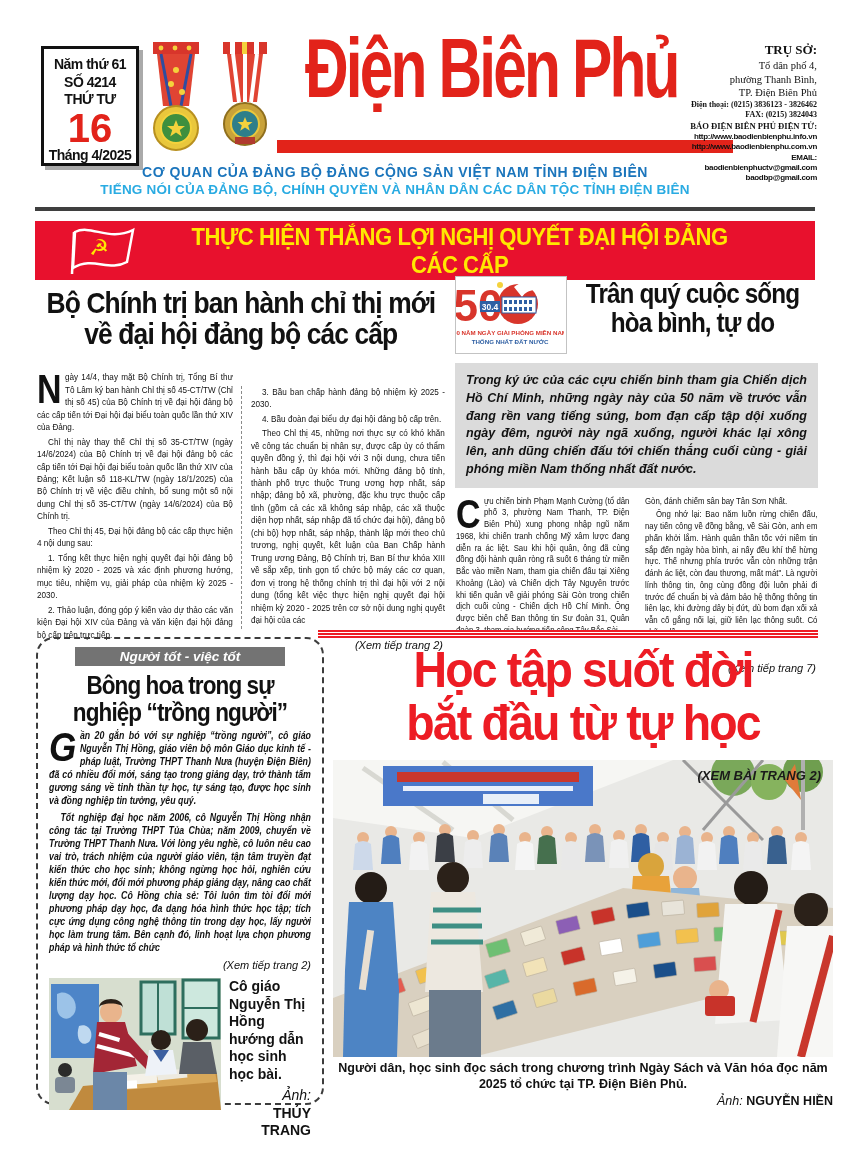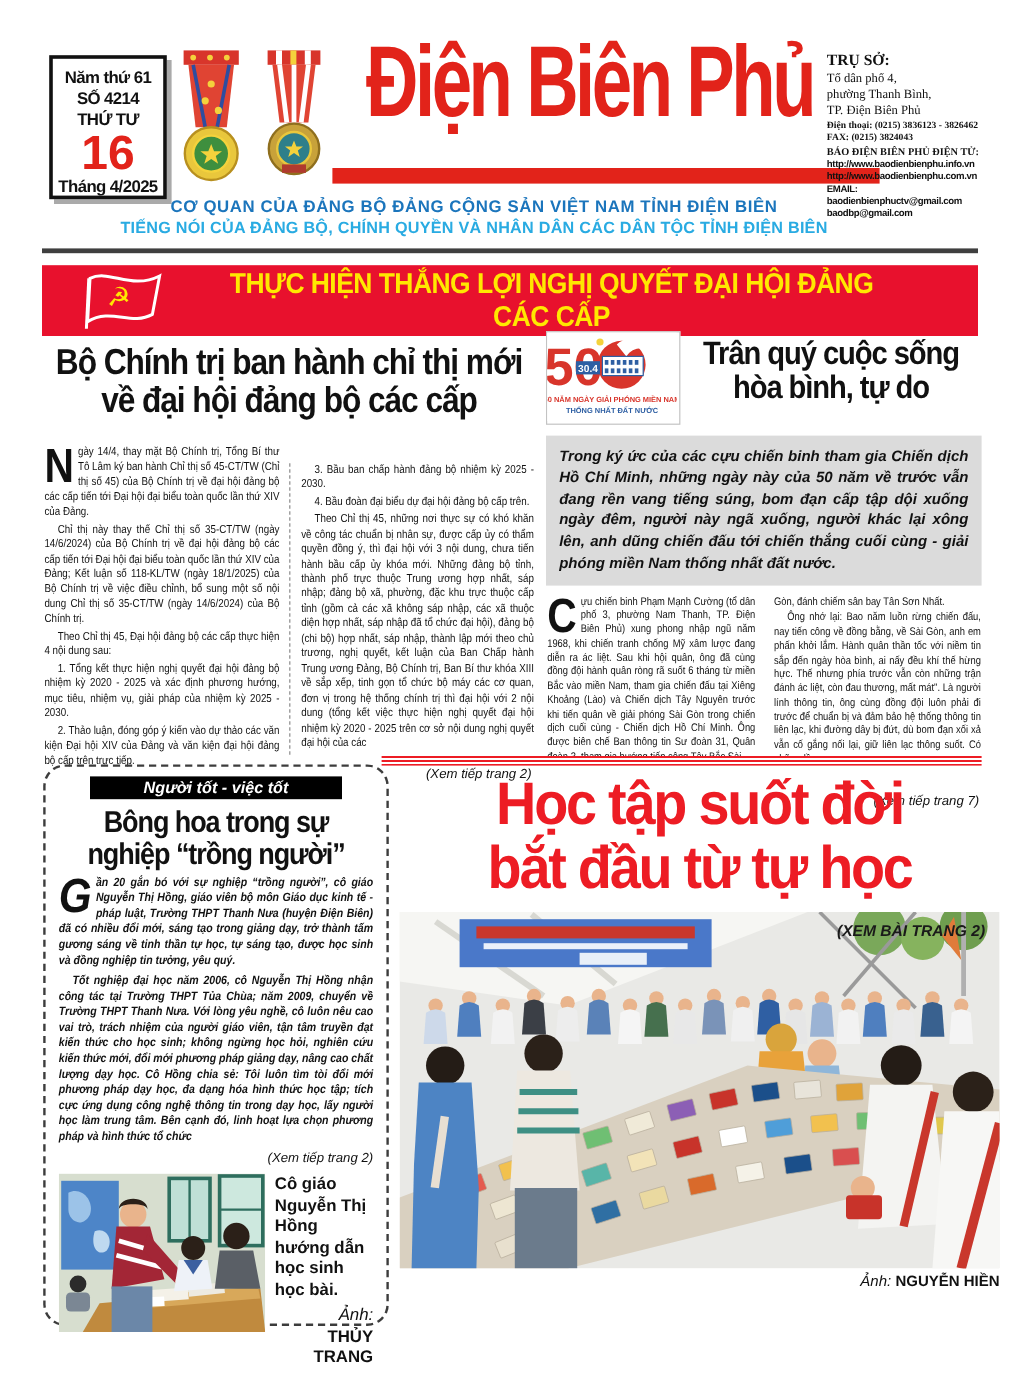--- a/index.html
+++ b/index.html
@@ -12,21 +12,21 @@
   .issue-box .ln{font-weight:bold;font-size:14px;line-height:1.25;letter-spacing:-0.5px;}
   .issue-box .day{font-weight:bold;font-size:40px;line-height:0.95;color:#E2231A;}
   .medals{position:absolute;left:112px;top:2px;}
   .mast-title{position:absolute;left:200px;top:-12px;width:500px;text-align:center;
               font-weight:bold;font-size:84px;line-height:1;color:#E2231A;white-space:nowrap;
               transform:scaleX(.72);transform-origin:50% 0;letter-spacing:-4px;}
   .mast-underline{position:absolute;left:242px;top:102px;width:456px;height:13px;background:#E2231A;}
   .subtitles{position:absolute;left:40px;top:126px;width:640px;text-align:center;font-weight:bold;}
   .subtitles .s1{color:#1B75BC;font-size:14px;letter-spacing:0.5px;}
   .subtitles .s2{color:#29ABE2;font-size:13.5px;letter-spacing:0.2px;margin-top:2px;}
-  .office{position:absolute;right:-2px;top:4px;width:128px;text-align:left;
+  .office{position:absolute;right:-2px;top:4px;width:128px;text-align:right;
           font-family:"Liberation Serif","DejaVu Serif",serif;line-height:1.3;}
   .office .oh{font-weight:bold;font-size:13px;}
   .office .oa{font-size:10.5px;}
   .office .op{font-weight:bold;font-size:8px;}
   .office .oe{font-weight:bold;font-size:8.6px;}
   .office .ou{font-family:"Liberation Sans",sans-serif;font-weight:bold;font-size:8px;letter-spacing:-0.3px;}
   .hr-dark{position:absolute;left:35px;top:207px;width:780px;height:4px;background:#3f3f3f;}
   
   .banner{position:absolute;left:35px;top:221px;width:780px;height:59px;background:#E8112D;
           display:flex;align-items:center;}
@@ -58,21 +58,21 @@
         font-size:12.5px;line-height:1.42;}
   .a2body{position:relative;margin-top:8px;height:178px;overflow:hidden;display:flex;}
   .a2col{width:50%;box-sizing:border-box;padding:0 7px 0 1px;font-size:9.2px;line-height:1.28;}
   .a2col.c2{padding:0 1px 0 8px;}
   .a2cont{position:absolute;right:2px;bottom:0;}
   .redrule{position:absolute;left:318px;top:630px;width:500px;height:8px;
            background:linear-gradient(#ED1C24 0 1.6px,#fff 1.6px 3.2px,#ED1C24 3.2px 4.8px,#fff 4.8px 6.4px,#ED1C24 6.4px 8px);}
   
   .box3{position:absolute;left:36px;top:637px;width:288px;height:468px;border:2.5px dashed #3c3c3c;
         border-radius:18px;box-sizing:border-box;padding:8px 11px;}
-  .kicker{width:80%;margin:0 auto;background:#000000;color:#fff;text-align:center;
+  .kicker{width:80%;margin:0 auto;background:#737373;color:#fff;text-align:center;
           font-style:italic;font-weight:bold;font-size:13.5px;padding:2px 0;}
   .box3 h2{margin:6px 0 4px 0;text-align:center;font-size:25px;line-height:1.06;letter-spacing:-1px;
            transform:scaleX(.9);transform-origin:50% 0;}
   .a3text{font-style:italic;font-weight:bold;font-size:10px;line-height:1.3;}
   .a3text p.bp{margin-bottom:4px;}
   .a3cont{font-weight:normal;margin-top:2px;}
   .photoRow{display:flex;margin-top:6px;}
   .cap3{flex:1;padding-left:8px;font-size:14px;font-weight:bold;line-height:1.25;}
   .cap3 .lbl{display:block;text-align:right;font-style:italic;font-weight:normal;margin-top:4px;}
   .cap3 .crd{display:block;text-align:right;}
@@ -405,17 +405,18 @@
         <line x1="446" y1="150" x2="420" y2="262" stroke="#C9372C" stroke-width="7"></line>
         <circle cx="478" cy="150" r="17" fill="#2B2119"></circle>
         <path d="M454,166 L500,166 L500,297 L444,297 Z" fill="#F7F7F5"></path>
         <line x1="500" y1="176" x2="468" y2="297" stroke="#C9372C" stroke-width="8"></line>
         <circle cx="386" cy="230" r="10" fill="#E9B48C"></circle>
         <rect x="372" y="236" width="30" height="20" rx="3" fill="#C8332A"></rect>
       </svg>
       <div class="phototag">(XEM BÀI TRANG 2)</div>
     </div>
     <div class="cap4">
+      <span>Người dân, học sinh đọc sách trong chương trình Ngày Sách và Văn hóa đọc năm 2025 tổ chức tại TP. Điện Biên Phủ.</span>
       <span class="crd-line"><span class="lbl">Ảnh:</span> <b>NGUYỄN HIỀN</b></span>
     </div>
   </div>
 
 </div>
 
 </body></html>

